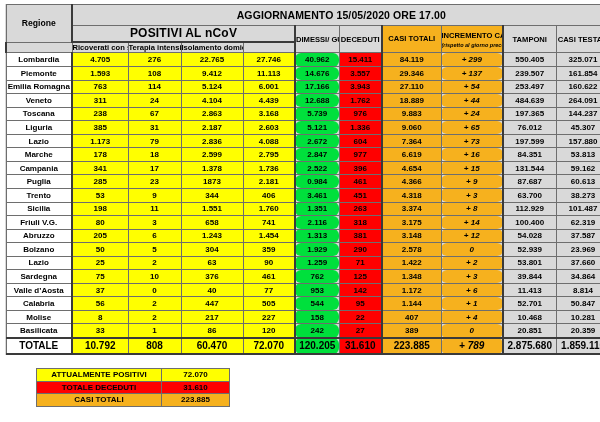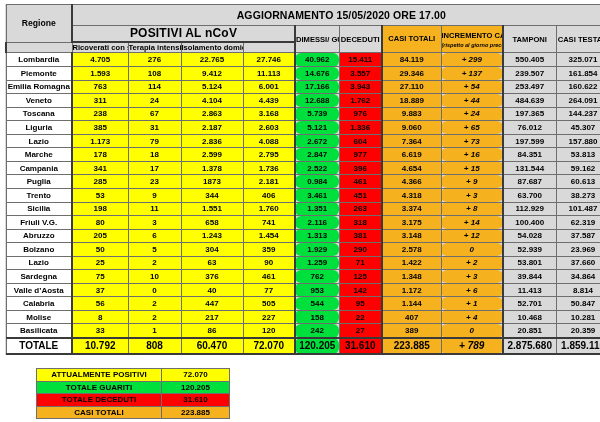--- a/index.html
+++ b/index.html
@@ -505,24 +505,20 @@
   </table>
 
   <div class="legend-wrap">
     <table class="legend">
       <tbody id="legend-body">
           <tr>
             <td class="lg-label lg-yellow">ATTUALMENTE POSITIVI</td>
             <td class="lg-val lg-yellow">72.070</td>
           </tr>
           <tr>
-            <td class="lg-label lg-green">TOTALE GUARITI</td>
-            <td class="lg-val lg-green">120.205</td>
-          </tr>
-          <tr>
             <td class="lg-label lg-red">TOTALE DECEDUTI</td>
             <td class="lg-val lg-red">31.610</td>
           </tr>
           <tr>
             <td class="lg-label lg-orange">CASI TOTALI</td>
             <td class="lg-val lg-orange">223.885</td>
           </tr>
         </tbody>
     </table>
   </div>

